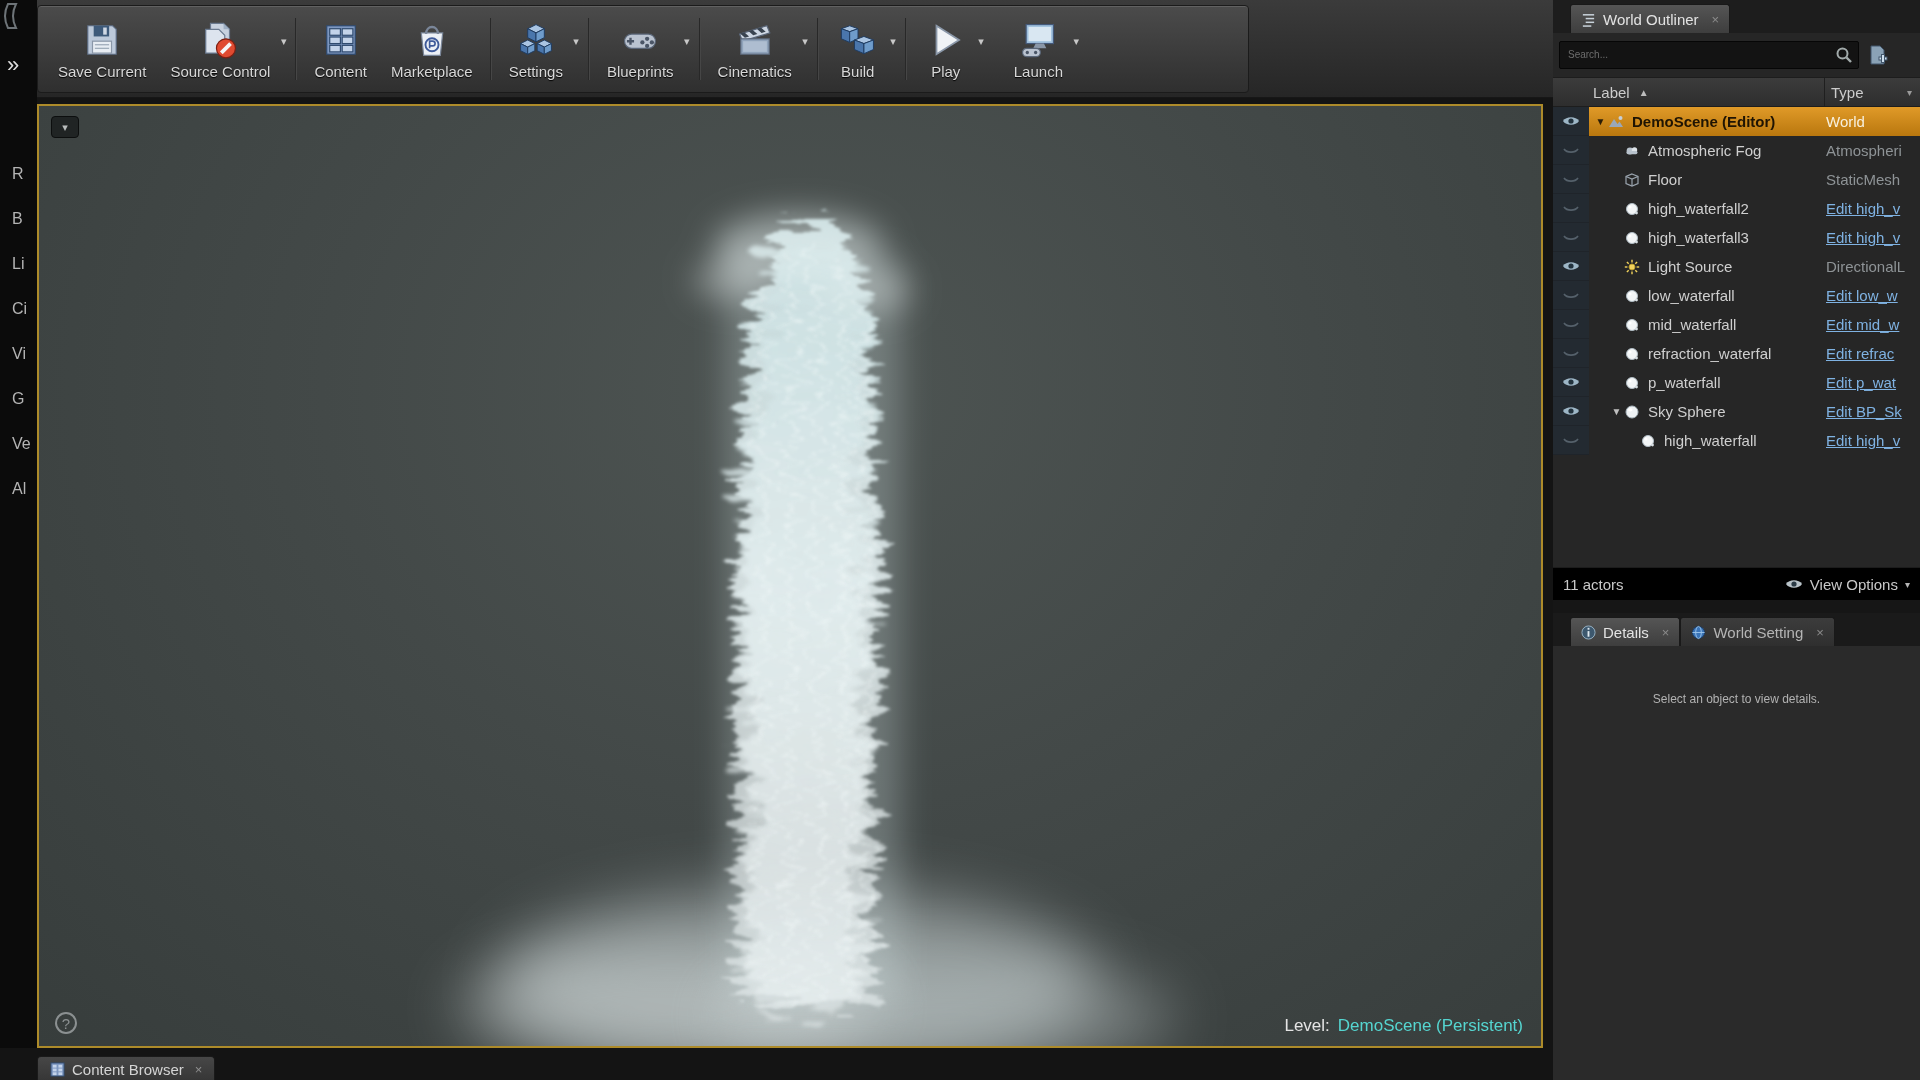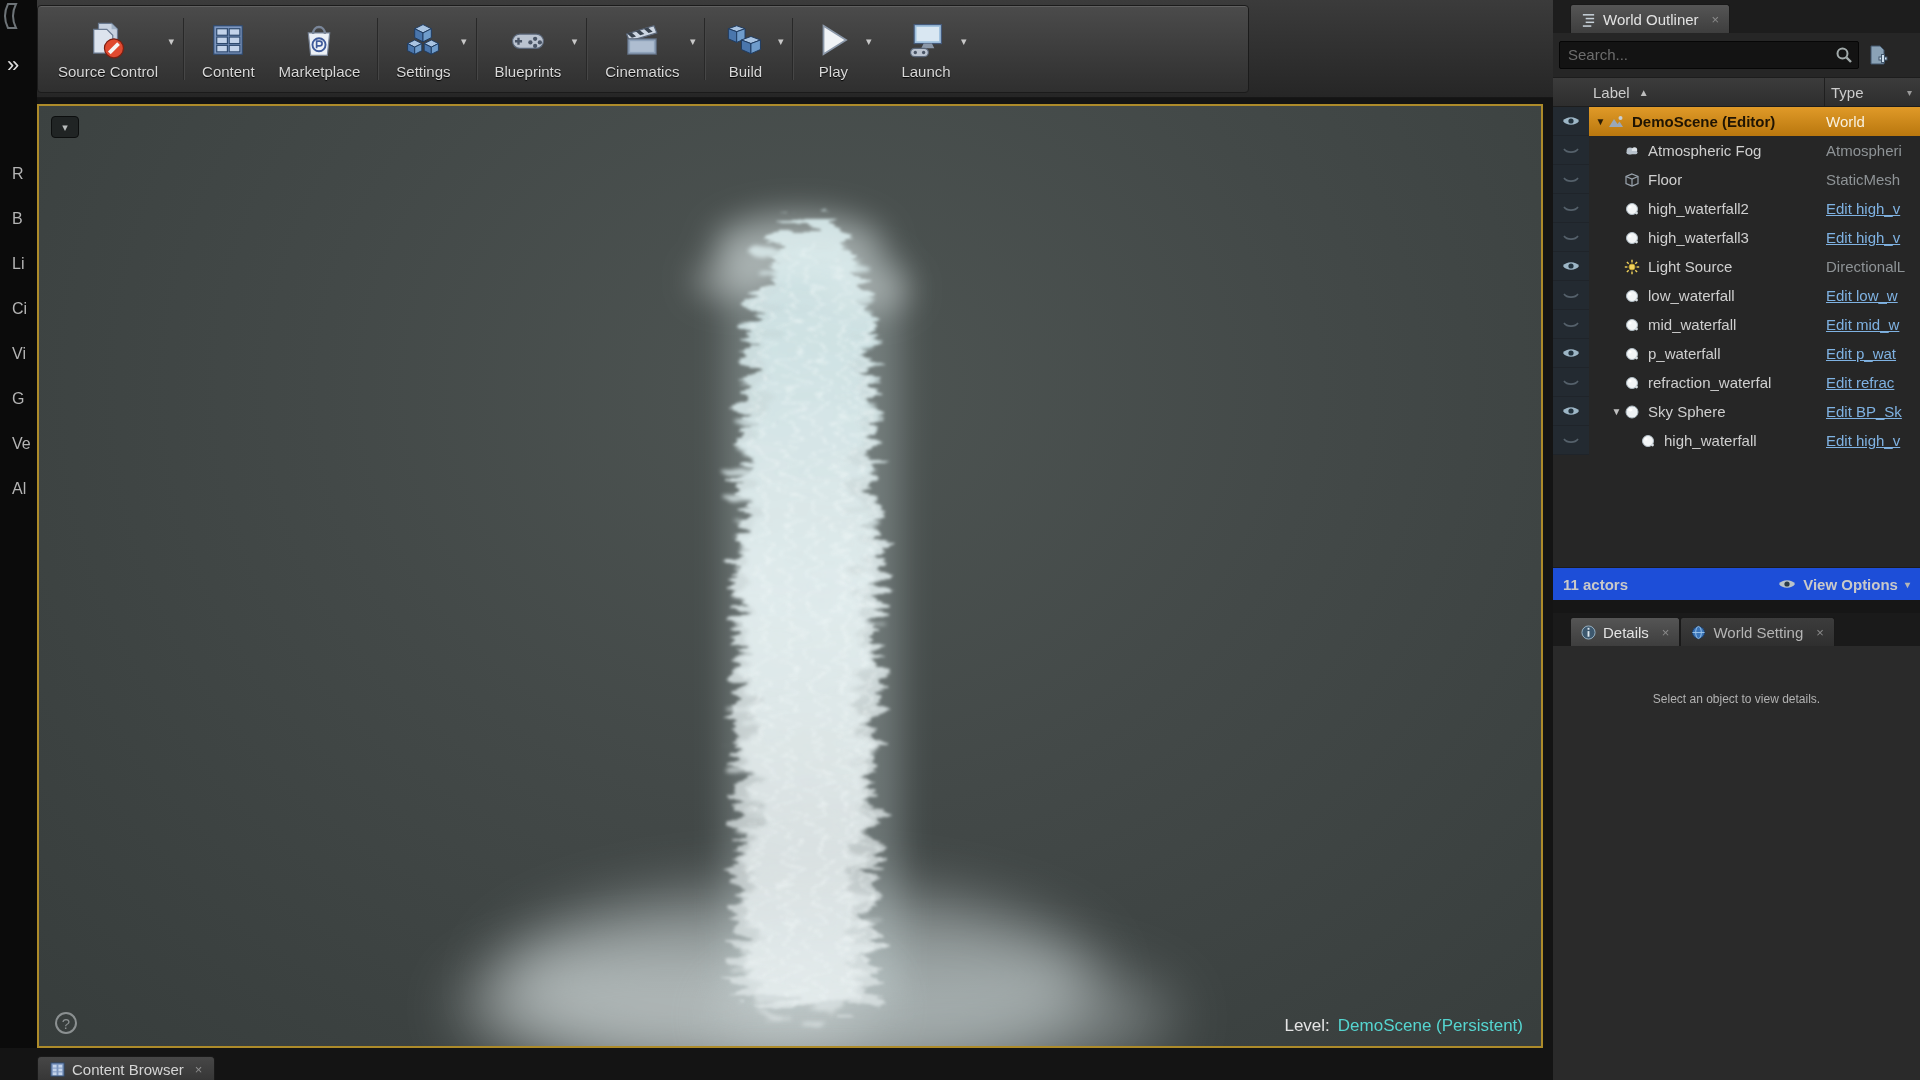--- a/index.html
+++ b/index.html
@@ -58,21 +58,21 @@
   .panel-tab{height:29px;display:flex;align-items:center;gap:7px;padding:0 10px;
     background:linear-gradient(180deg,#555555,#3e3e3e);border:1px solid #191919;border-bottom:none;
     border-radius:3px 3px 0 0;font-size:15px;color:#e3e3e3;cursor:default;min-width:0;}
   .panel-tab.inactive{background:linear-gradient(180deg,#3c3c3c,#2f2f2f);color:#b5b5b5;}
   .panel-tab .tab-x{color:#8b8b8b;font-size:13px;margin-left:6px;}
   .panel-tab .tab-label{white-space:nowrap;overflow:hidden;text-overflow:clip;}
 
   .search-row{height:44px;display:flex;align-items:center;padding:0 6px;background:#262626;gap:6px;}
   .search-box{position:relative;width:300px;height:28px;}
   .search-box input{width:100%;height:100%;background:#131313;border:1px solid #060606;border-radius:2px;
-    color:#cfcfcf;font-size:15px;padding:0 28px 2px 8px;outline:none;font-family:"Liberation Sans",sans-serif;}
+    color:#cfcfcf;font-size:10px;padding:0 28px 2px 8px;outline:none;font-family:"Liberation Sans",sans-serif;}
   .search-box input::placeholder{color:#6d6d6d;}
   .search-mag{position:absolute;right:6px;top:5px;width:18px;height:18px;}
   .search-side-icon{width:26px;height:24px;display:flex;align-items:center;justify-content:center;}
 
   .ol-header{height:30px;background:linear-gradient(180deg,#3c3c3c,#2e2e2e);
     border-top:1px solid #1d1d1d;border-bottom:1px solid #1d1d1d;display:flex;align-items:center;
     font-size:15px;color:#cccccc;}
   .ol-header .h-label{padding-left:40px;display:flex;align-items:center;gap:9px;flex:1;}
   .sort-arrow{font-size:10px;color:#bdbdbd;}
   .ol-header .h-type{width:96px;flex-shrink:0;display:flex;align-items:center;justify-content:space-between;padding-right:8px;border-left:1px solid #1f1f1f;padding-left:6px;height:100%;margin-left:18px;}
@@ -86,23 +86,23 @@
   .ol-row.selected .row-label{color:#1f1403;font-weight:bold;}
   .ol-row.selected .type-cell{color:#f7f0de;}
   .ol-row.selected .expander{color:#2a1c06;}
   .expander{width:15px;font-size:10px;color:#c0c0c0;flex-shrink:0;text-align:center;}
   .row-icon{width:18px;height:16px;margin-right:6px;flex-shrink:0;}
   .row-icon svg{width:16px;height:16px;}
   .row-label{flex:1;white-space:nowrap;overflow:hidden;min-width:0;}
   .type-cell{width:96px;flex-shrink:0;white-space:nowrap;overflow:hidden;color:#8e9396;padding-left:2px;}
   .type-cell.link{color:#7fb2e2;text-decoration:underline;cursor:pointer;}
 
-  .ol-footer{position:absolute;left:0;bottom:0;width:100%;height:33px;background:#1d4ed8;
+  .ol-footer{position:absolute;left:0;bottom:0;width:100%;height:33px;background:#000000;
     border-top:1px solid #1c1c1c;display:flex;align-items:center;justify-content:space-between;
-    padding:0 10px;font-size:15px;color:#c9c9c9;font-weight:bold;}
+    padding:0 10px;font-size:15px;color:#c9c9c9;}
   .view-opts{display:flex;align-items:center;gap:7px;cursor:default;}
   .vo-arrow{font-size:10px;color:#b5b5b5;}
 
   .details{position:absolute;left:0;top:613px;width:367px;height:467px;background:#2a2a2a;}
   .details .panel-tabbar{background:#1a1a1a;}
   .details-msg{margin-top:46px;text-align:center;font-size:12px;color:#b2b2b2;}
 
   .icn{display:inline-flex;align-items:center;justify-content:center;}
   .icn svg{display:block;}
 </style>
@@ -125,20 +125,35 @@
         <div class="mode-letter" style="top: 300px;">Ci</div>
         <div class="mode-letter" style="top: 345px;">Vi</div>
         <div class="mode-letter" style="top: 390px;">G</div>
         <div class="mode-letter" style="top: 435px;">Ve</div>
         <div class="mode-letter" style="top: 480px;">Al</div>
       </div>
   </div>
 
   <div class="toolbar">
     <div class="toolbar-panel">
+        <div class="tb-btn">
+          <div class="tb-icon">
+            <span class="icn ">
+              <svg viewBox="0 0 32 32">
+                <path d="M4 4h21l3 3v21H4z" fill="#bcc9da" stroke="#5a6a80"></path>
+                <rect x="9" y="4" width="13" height="9" fill="#3e5a7a"></rect>
+                <rect x="17" y="5.5" width="3" height="6" fill="#cfd8e4"></rect>
+                <rect x="8" y="17" width="16" height="10" fill="#e8edf3" stroke="#8a97a8"></rect>
+                <line x1="10" y1="20" x2="22" y2="20" stroke="#9aa7b6"></line>
+                <line x1="10" y1="23" x2="22" y2="23" stroke="#9aa7b6"></line>
+              </svg>
+            </span>
+          </div>
+          <div class="tb-label">Save Current</div>
+        </div>
         <div class="tb-btn has-dd">
           <div class="tb-icon">
             <span class="icn ">
               <svg viewBox="0 0 32 32">
                 <path d="M8 2h11l5 5v15H8z" fill="#c8d2e0" stroke="#6a7a90"></path>
                 <path d="M19 2v5h5z" fill="#9fb0c4"></path>
                 <path d="M4 7h11l5 5v15H4z" fill="#dde4ee" stroke="#6a7a90"></path>
                 <circle cx="21" cy="23" r="8" fill="#e04a30" stroke="#7a1f12"></circle>
                 <rect x="15.5" y="21.4" width="11" height="3.2" fill="#f6f6f6" transform="rotate(-45 21 23)"></rect>
               </svg>
@@ -593,59 +608,59 @@
                   </svg>
                 </span></span>
               <span class="row-label">mid_waterfall</span>
               <span class="type-cell link">Edit mid_w</span>
             </div>
           </div>
           <div class="ol-row">
             <div class="eye-cell">
               <span class="icn ">
                 <svg viewBox="0 0 18 12" width="18" height="12">
-                  <path d="M1 6C4 1 14 1 17 6C14 11 4 11 1 6z" fill="#9db6c6"></path>
-                  <circle cx="9" cy="6" r="2.6" fill="#22323d"></circle>
+                  <path d="M2 5c3 4.2 11 4.2 14 0" stroke="#55616b" fill="none" stroke-width="1.7"></path>
                 </svg>
               </span>
             </div>
             <div class="row-body">
               <span style="width: 16px; flex-shrink: 0;"></span>
               <span class="expander"></span>
               <span class="row-icon"><span class="icn ">
                   <svg viewBox="0 0 16 16">
                     <circle cx="8" cy="8" r="5.5" fill="#f2f5f6" stroke="#b0bcc4"></circle>
                     <circle cx="6" cy="6" r="1.6" fill="#ffffff"></circle>
                     <circle cx="12.5" cy="12" r="1.4" fill="#d8e0e4"></circle>
                   </svg>
                 </span></span>
-              <span class="row-label">p_waterfall</span>
-              <span class="type-cell link">Edit p_wat</span>
-            </div>
-          </div>
-          <div class="ol-row">
-            <div class="eye-cell">
-              <span class="icn ">
-                <svg viewBox="0 0 18 12" width="18" height="12">
-                  <path d="M2 5c3 4.2 11 4.2 14 0" stroke="#55616b" fill="none" stroke-width="1.7"></path>
+              <span class="row-label">refraction_waterfal</span>
+              <span class="type-cell link">Edit refrac</span>
+            </div>
+          </div>
+          <div class="ol-row">
+            <div class="eye-cell">
+              <span class="icn ">
+                <svg viewBox="0 0 18 12" width="18" height="12">
+                  <path d="M1 6C4 1 14 1 17 6C14 11 4 11 1 6z" fill="#9db6c6"></path>
+                  <circle cx="9" cy="6" r="2.6" fill="#22323d"></circle>
                 </svg>
               </span>
             </div>
             <div class="row-body">
               <span style="width: 16px; flex-shrink: 0;"></span>
               <span class="expander"></span>
               <span class="row-icon"><span class="icn ">
                   <svg viewBox="0 0 16 16">
                     <circle cx="8" cy="8" r="5.5" fill="#f2f5f6" stroke="#b0bcc4"></circle>
                     <circle cx="6" cy="6" r="1.6" fill="#ffffff"></circle>
                     <circle cx="12.5" cy="12" r="1.4" fill="#d8e0e4"></circle>
                   </svg>
                 </span></span>
-              <span class="row-label">refraction_waterfal</span>
-              <span class="type-cell link">Edit refrac</span>
+              <span class="row-label">p_waterfall</span>
+              <span class="type-cell link">Edit p_wat</span>
             </div>
           </div>
           <div class="ol-row">
             <div class="eye-cell">
               <span class="icn ">
                 <svg viewBox="0 0 18 12" width="18" height="12">
                   <path d="M1 6C4 1 14 1 17 6C14 11 4 11 1 6z" fill="#9db6c6"></path>
                   <circle cx="9" cy="6" r="2.6" fill="#22323d"></circle>
                 </svg>
               </span>

